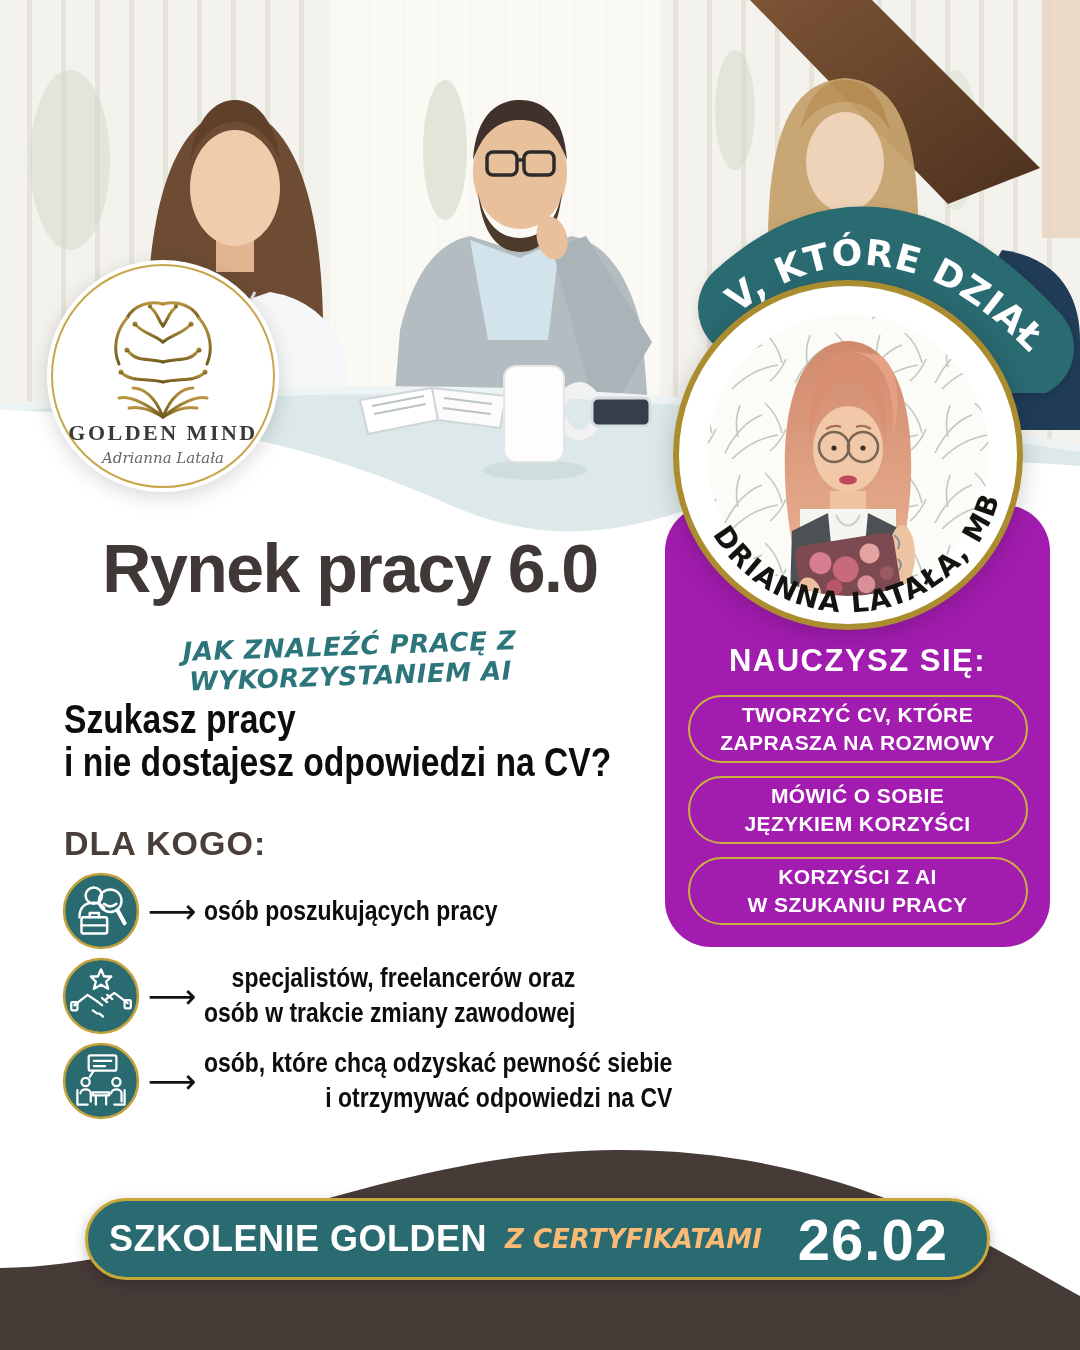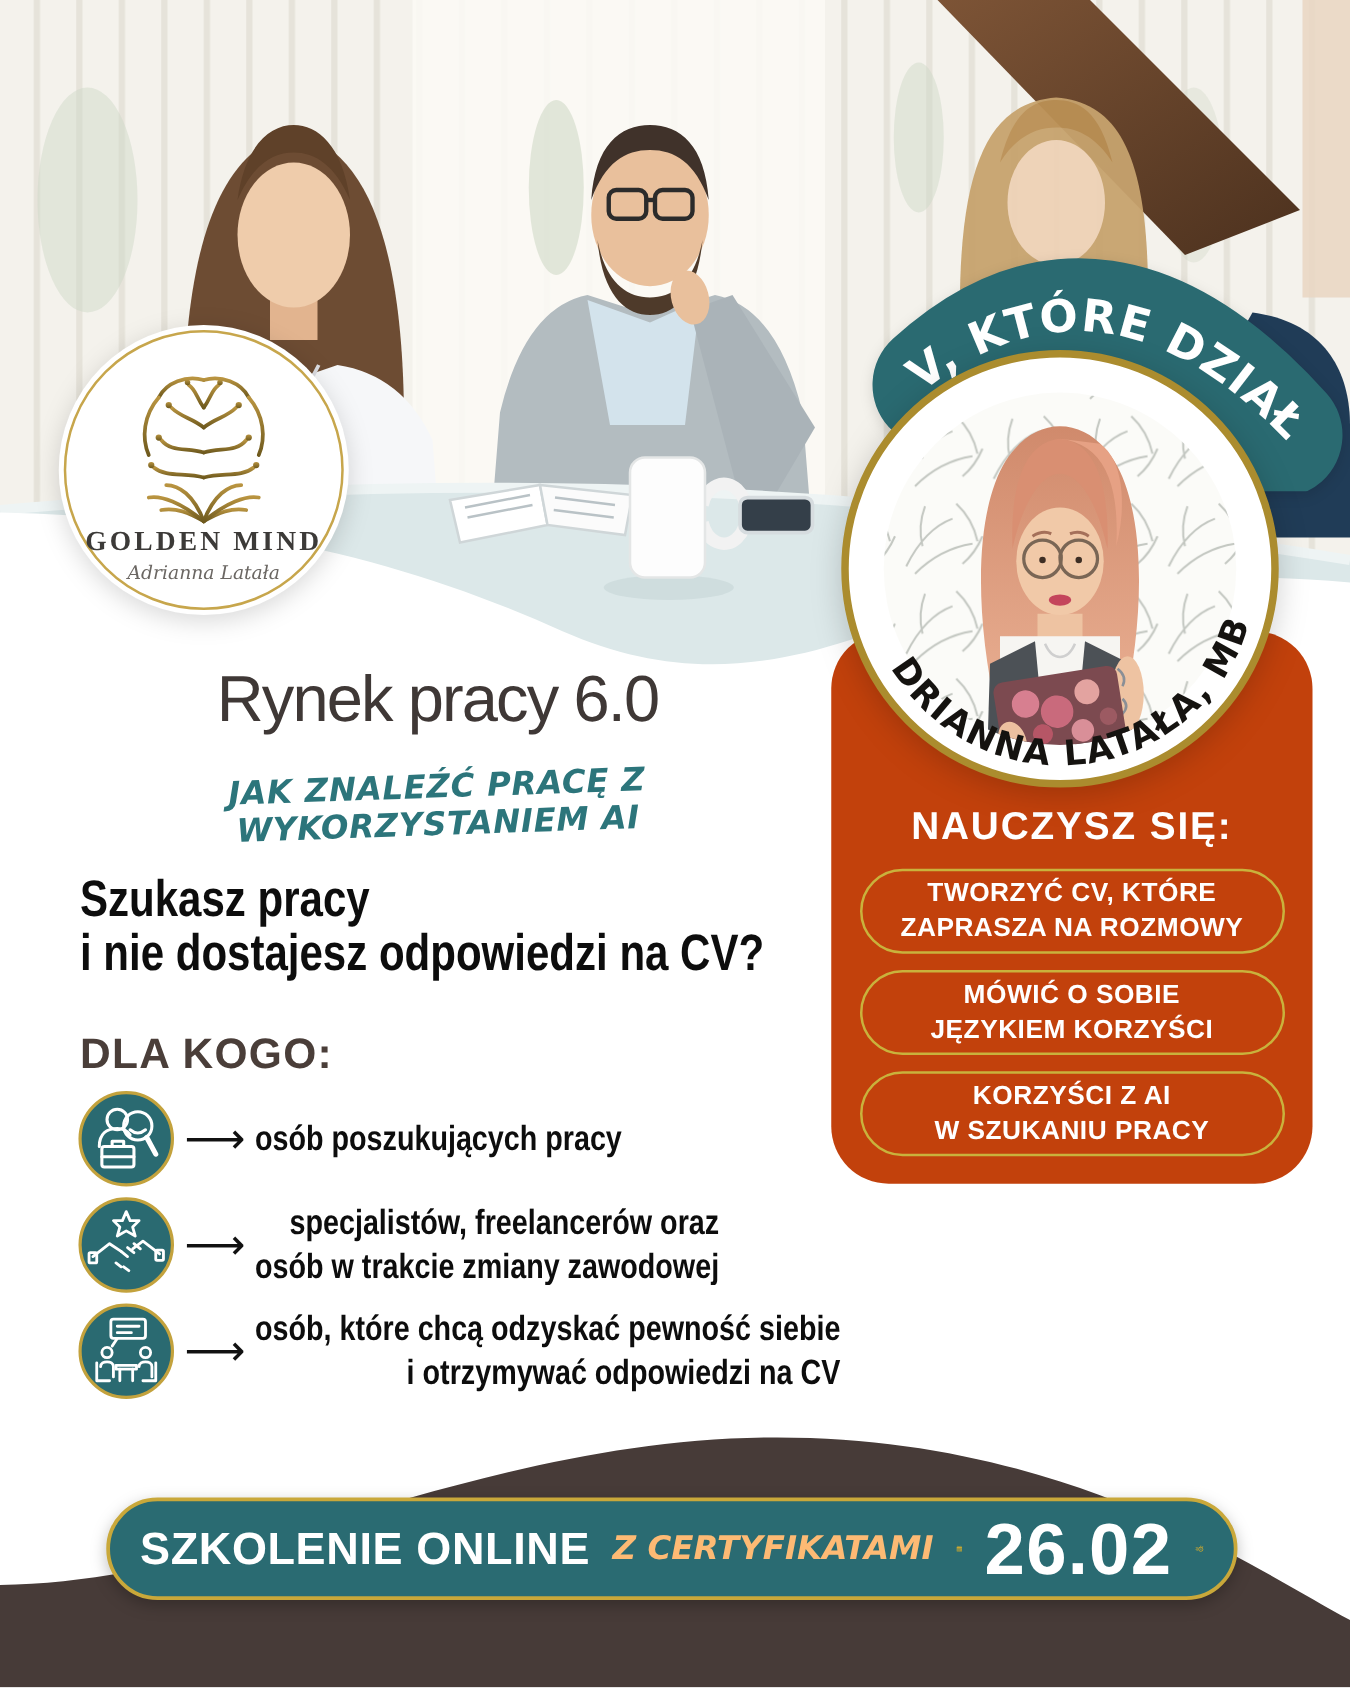--- a/index.html
+++ b/index.html
@@ -17,32 +17,32 @@
   
   .expert{left:650px;top:253px;width:400px;height:420px;z-index:5;
           filter:drop-shadow(0 6px 12px rgba(0,0,0,.18));}
 
   
   .logo{left:45px;top:258px;width:236px;height:236px;z-index:5;
         filter:drop-shadow(0 5px 10px rgba(0,0,0,.15));}
 
   
   .card{left:665px;top:505px;width:385px;height:442px;border-radius:46px;
-        background:#c2410c;z-index:3;display:flex;flex-direction:column;
+        background:#a21caf;z-index:3;display:flex;flex-direction:column;
         align-items:center;padding-top:138px;box-sizing:border-box;}
   .card h2{margin:0 0 16px 0;color:#ffffff;font-size:31px;font-weight:800;
            letter-spacing:1.5px;}
   .pill{width:336px;min-height:64px;border:2px solid #c9b23c;border-radius:34px;
         display:flex;flex-direction:column;align-items:center;justify-content:center;
         color:#ffffff;font-size:21px;font-weight:700;letter-spacing:.4px;
         line-height:1.32;margin-bottom:13px;text-align:center;}
 
   
   .hero{left:40px;top:534px;width:620px;text-align:center;z-index:2;}
-  .hero h1{margin:0;font-size:52px;font-weight:400;letter-spacing:-1.5px;
+  .hero h1{margin:0;font-size:68px;font-weight:700;letter-spacing:-1.5px;
            color:#3f3836;line-height:1.02;}
   .hero .sub{display:inline-block;margin-top:10px;font-family:"DejaVu Sans",sans-serif;
            font-style:italic;font-weight:700;font-size:26px;color:#2c757b;
            letter-spacing:.5px;transform:rotate(-2deg);}
 
   
   .question{left:64px;top:698px;z-index:2;color:#0d0d0d;}
   .cond{display:inline-block;transform:scaleX(.82);transform-origin:0 50%;
         white-space:nowrap;font-weight:700;}
   .question .cond{font-size:41px;line-height:1.06;}
@@ -341,21 +341,21 @@
       </svg>
       <span class="aud-arrow">⟶</span>
       <div class="aud-text">
         <span class="cond">osób, które chcą odzyskać pewność siebie</span>
         <span class="cond">i otrzymywać odpowiedzi na CV</span>
       </div>
     </div>
   </div>
 
   <div class="abs banner">
-    <span class="t1">SZKOLENIE ONLINE</span>
+    <span class="t1">SZKOLENIE GOLDEN</span>
     <span class="t2">Z CERTYFIKATAMI</span>
     <svg width="54" height="58" viewBox="0 0 60 64">
       <rect x="12" y="2" width="7" height="14" rx="3" fill="#c9a832"></rect>
       <rect x="41" y="2" width="7" height="14" rx="3" fill="#c9a832"></rect>
       <rect x="4" y="10" width="52" height="50" rx="7" fill="#c9a832"></rect>
       <rect x="13" y="4" width="5" height="10" rx="2.5" fill="#2a6b72"></rect>
       <rect x="42" y="4" width="5" height="10" rx="2.5" fill="#2a6b72"></rect>
       <g fill="#2a6b72">
         <rect x="11" y="30" width="8" height="7"></rect>
           <rect x="22" y="30" width="8" height="7"></rect>

